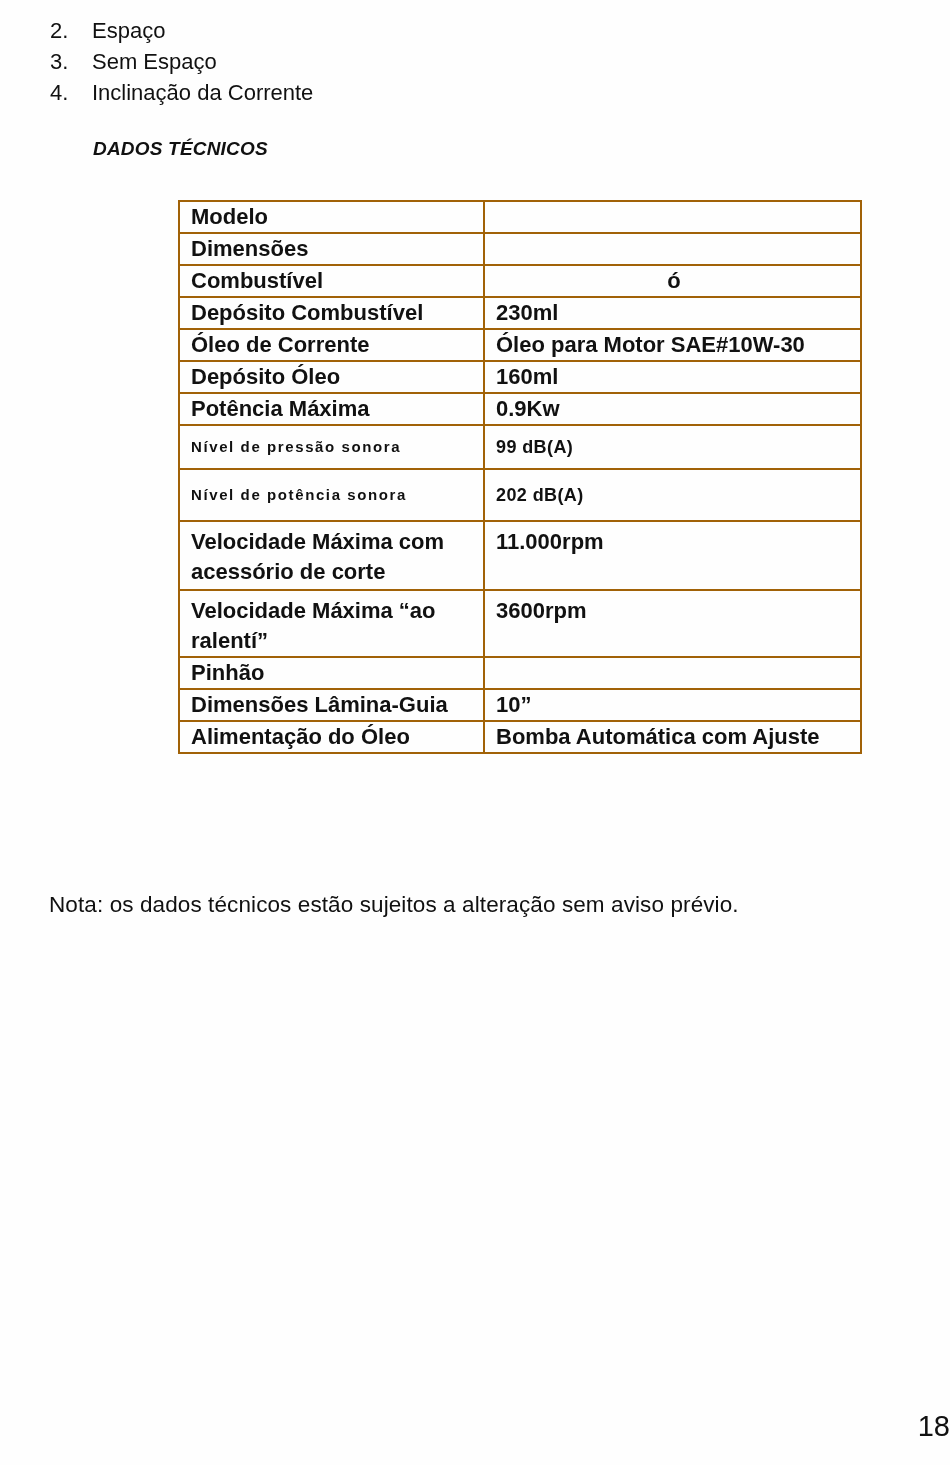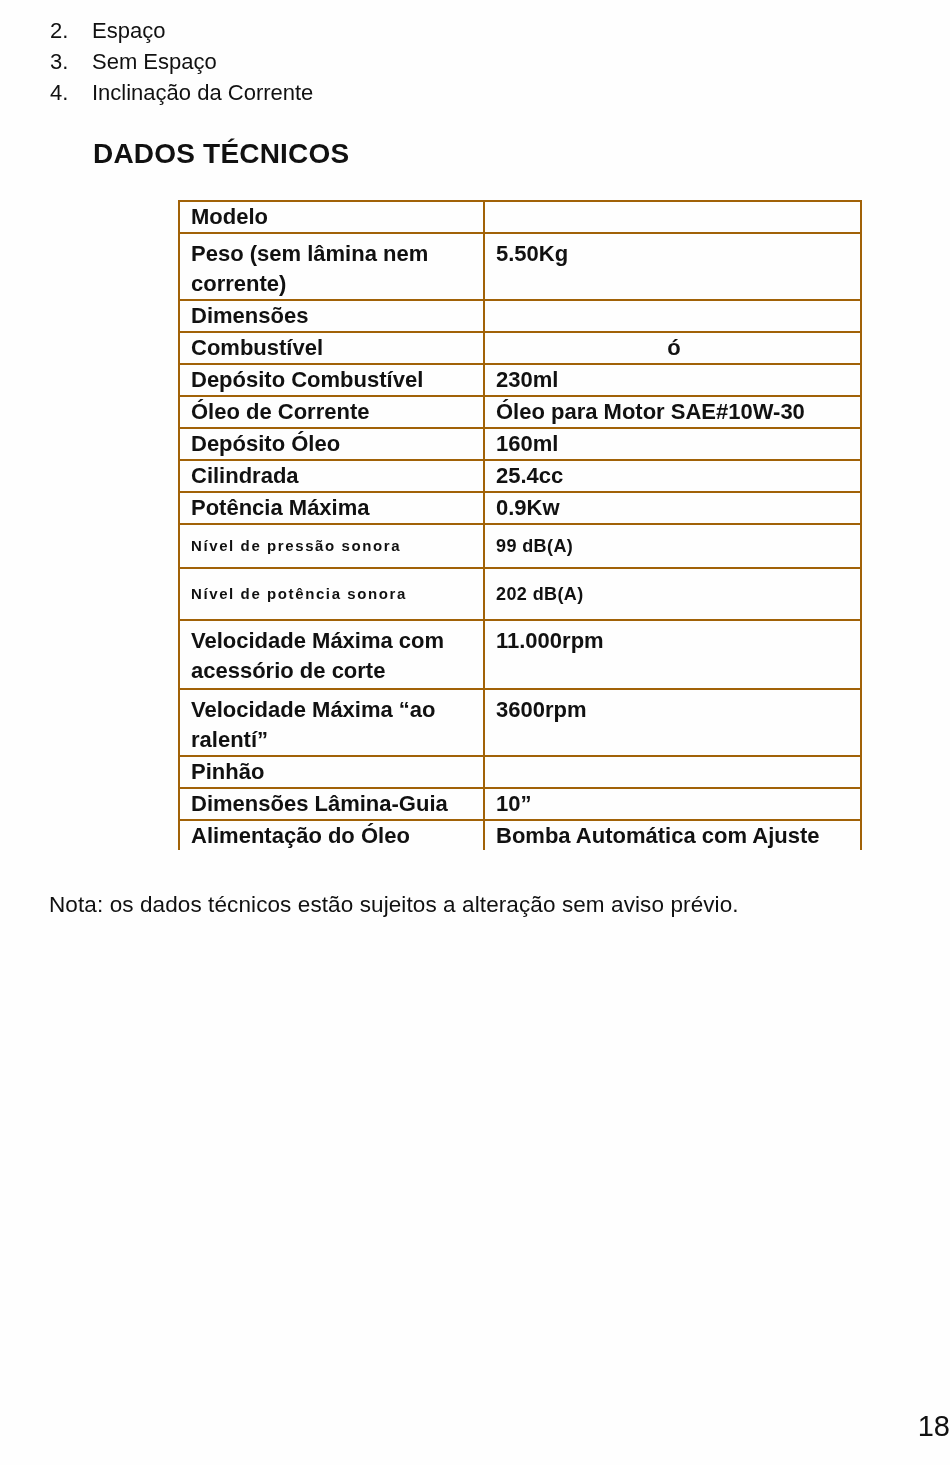--- a/index.html
+++ b/index.html
@@ -31,23 +31,24 @@
   .num-list .li .num {
     width: 42px;
     flex: 0 0 42px;
   }
 
   
   .heading {
     position: absolute;
     left: 93px;
     top: 138px;
-    font-size: 28px;
+    font-size: 19px;
     font-weight: bold;
     letter-spacing: 0.2px;
+    font-style: italic;
   }
 
   
   .table-clip {
     position: absolute;
     left: 178px;
     top: 200px;
     width: 690px;
     height: 650px;
     overflow: hidden;
@@ -131,24 +132,20 @@
     <table class="specs">
       <colgroup>
           <col class="c1">
           <col class="c2">
         </colgroup>
       <tbody>
         <tr style="height:32px">
           <td>Modelo</td>
           <td class="val"></td>
         </tr>
-        <tr style="height:63px" class="multiline">
-          <td>Peso (sem lâmina nem corrente)</td>
-          <td class="val">5.50Kg</td>
-        </tr>
         <tr style="height:24px">
           <td>Dimensões</td>
           <td class="val"></td>
         </tr>
         <tr style="height:31px">
           <td>Combustível</td>
           <td class="val center">ó</td>
         </tr>
         <tr style="height:32px">
           <td>Depósito Combustível</td>
@@ -156,24 +153,20 @@
         </tr>
         <tr style="height:31px">
           <td>Óleo de Corrente</td>
           <td class="val">Óleo para Motor SAE#10W-30</td>
         </tr>
         <tr style="height:31px">
           <td>Depósito Óleo</td>
           <td class="val">160ml</td>
         </tr>
         <tr style="height:32px">
-          <td>Cilindrada</td>
-          <td class="val">25.4cc</td>
-        </tr>
-        <tr style="height:32px">
           <td>Potência Máxima</td>
           <td class="val">0.9Kw</td>
         </tr>
         <tr style="height:44px" class="sonora">
           <td>Nível de pressão sonora</td>
           <td class="val">99 dB(A)</td>
         </tr>
         <tr style="height:52px" class="sonora">
           <td>Nível de potência sonora</td>
           <td class="val">202 dB(A)</td>

